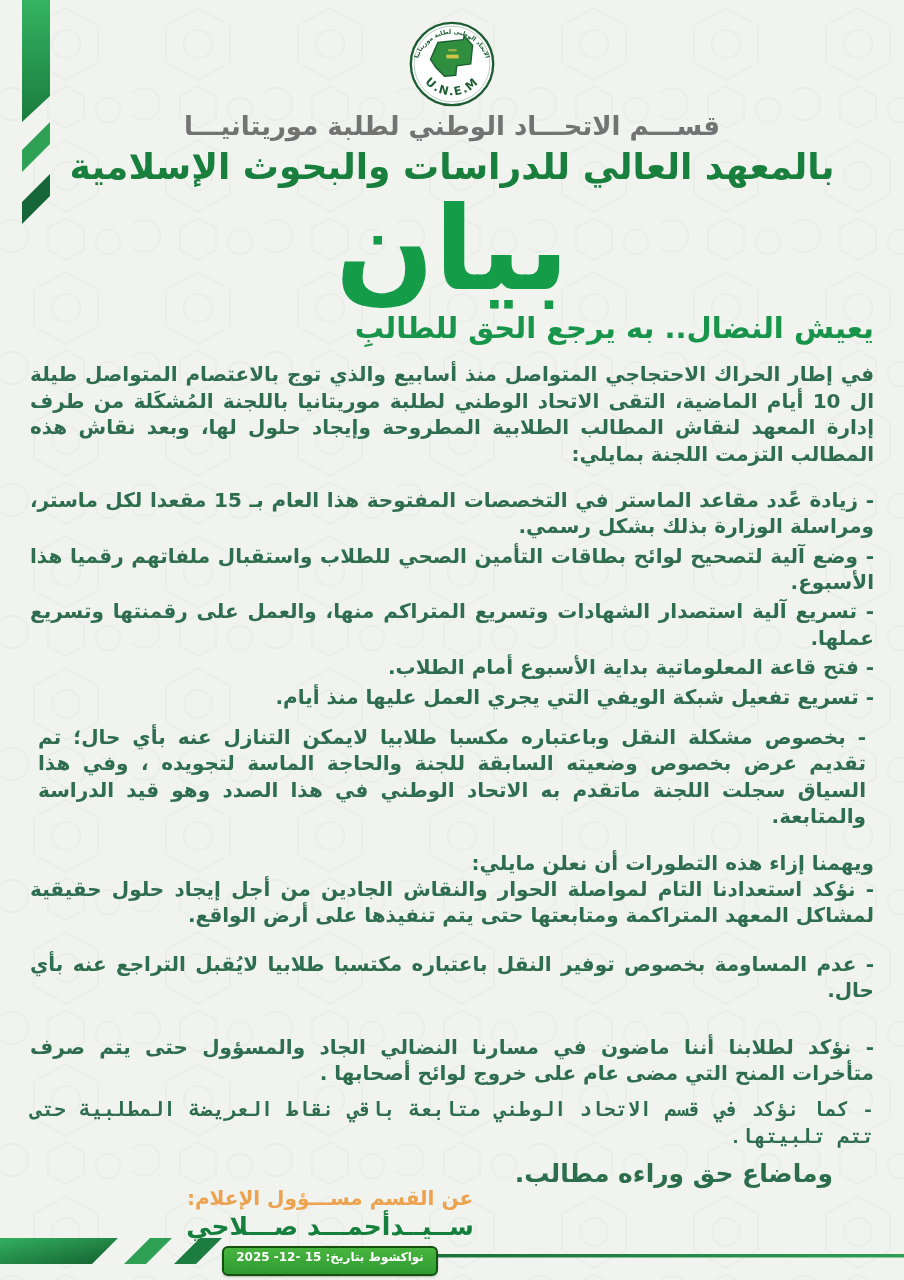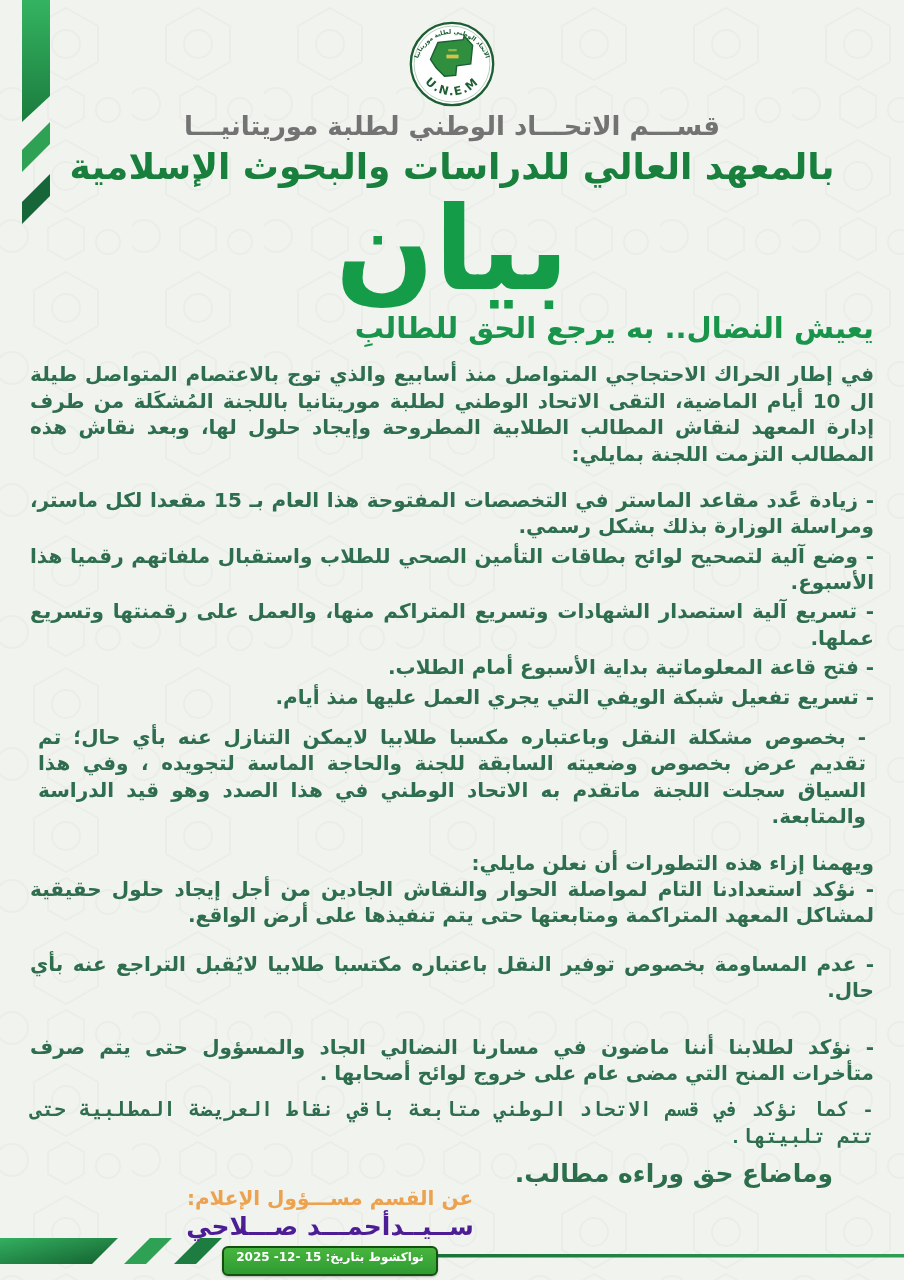--- a/index.html
+++ b/index.html
@@ -54,21 +54,21 @@
 
   .sig-row{position:absolute;top:1156;left:0;right:0;height:110px;z-index:3;}
   .closing{
     position:absolute;top:8px;right:55px;width:350px;
     text-align:center;color:#2c6e4c;font-size:25px;font-weight:bold;
   }
   .signature{
     position:absolute;top:6px;left:150px;width:360px;text-align:center;margin-top:29px;
   }
   .sig-role{color:#eca24e;font-size:20px;font-weight:bold;line-height:1.2;margin:0;}
-  .sig-name{color:#4c1d95;font-size:25px;font-weight:bold;letter-spacing:1px;line-height:1.25;margin:1px 0 4px;}
+  .sig-name{color:#15803d;font-size:25px;font-weight:bold;letter-spacing:1px;line-height:1.25;margin:1px 0 4px;}
   .date-box{
     display:inline-block;
     background:linear-gradient(180deg,#48b53f 0%,#2f9a31 100%);
     border:2px solid #13510f;border-radius:6px;
     color:#ffffff;font-size:12px;font-weight:bold;
     padding:2px 12px 8px;line-height:1.3;
     box-shadow:0 1px 2px rgba(0,0,0,.25);
   }
 </style>
 </head>

